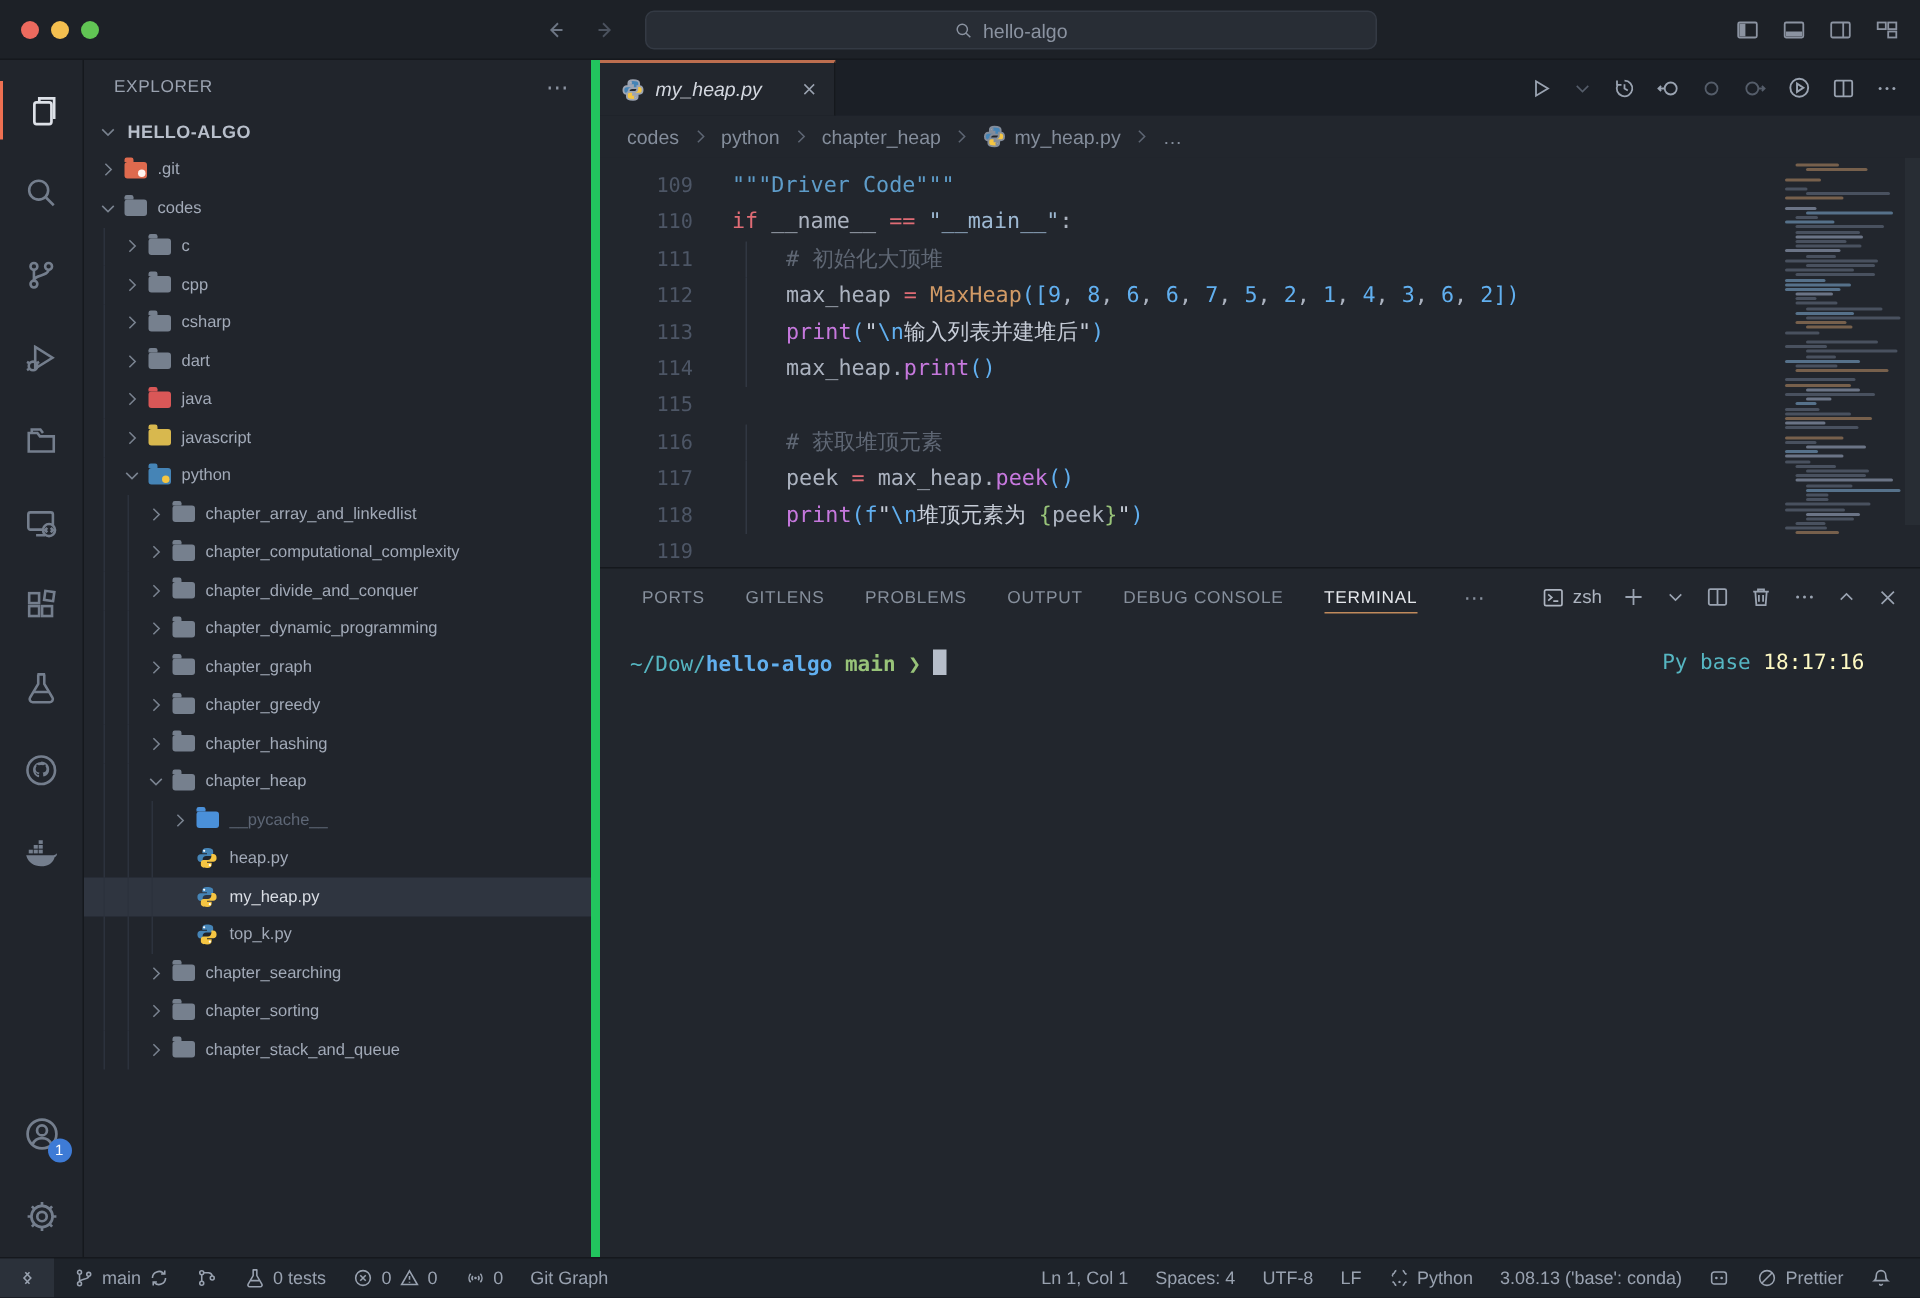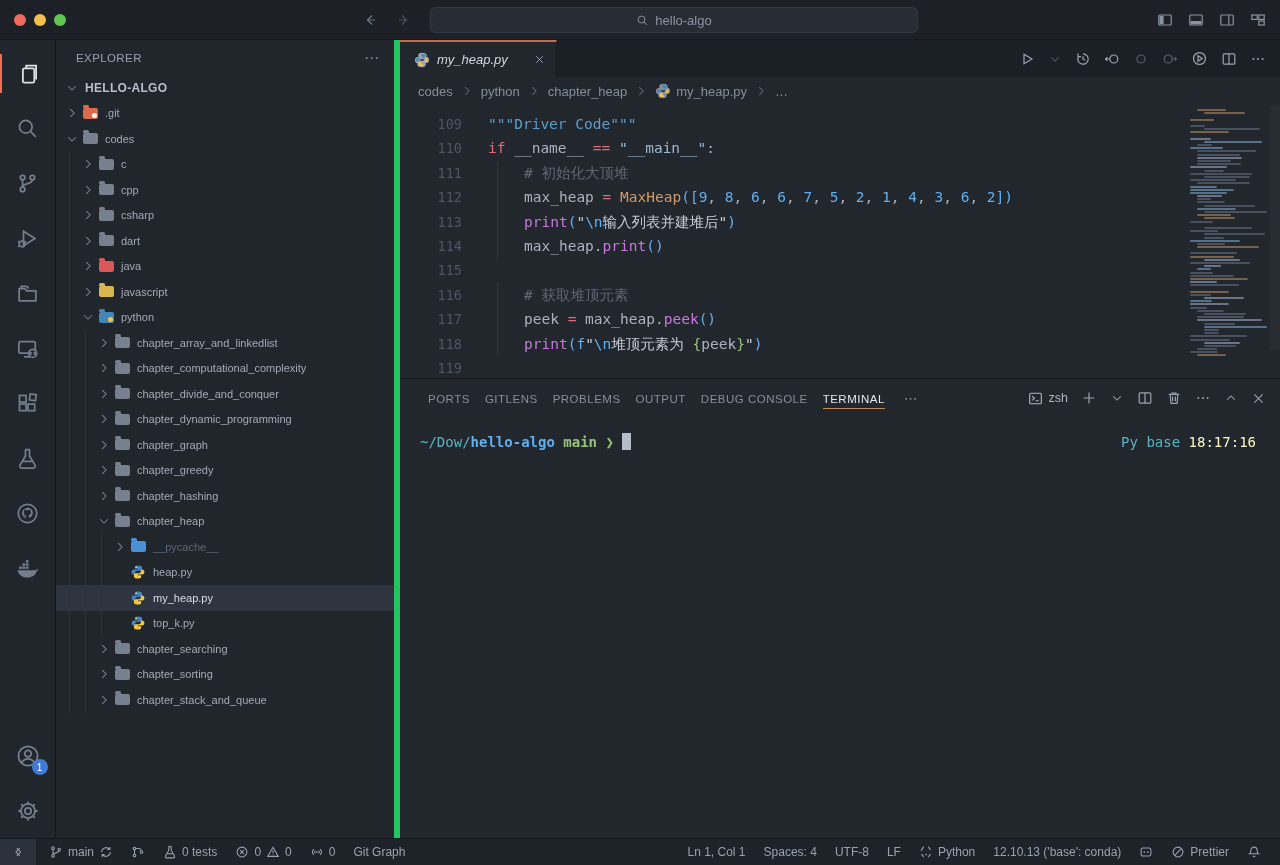--- a/index.html
+++ b/index.html
@@ -92,28 +92,28 @@
   .tok-esc{color:#61afef;} .tok-kw{color:#e06c75;} .tok-call{color:#c678dd;}
   .tok-cls{color:#d19a66;} .tok-num{color:#61afef;} .tok-brk{color:#61afef;}
   .tok-cmt{color:#5f6774;} .tok-pln{color:#abb2bf;} .tok-fbr{color:#98c379;}
   .minimap { position:absolute; top:4px; right:12px; width:78px; }
   .mm-line { height:2px; margin-bottom:1.2px; border-radius:1px; }
   .vscroll { position:absolute; top:0; right:0; width:10px; height:245px; background:rgba(125,136,155,0.07); }
 
   
   .panel { height:460px; border-top:1px solid #15181d; background:#22262d; flex:none; display:flex; flex-direction:column; }
   .panel-bar { height:38px; display:flex; align-items:center; padding:0 14px 0 28px; flex:none; position:relative; }
-  .ptabs { display:flex; gap:15px; align-items:center;text-align:right; }
+  .ptabs { display:flex; gap:27px; align-items:center;text-align:right; }
   .ptab { font-size:11.5px; letter-spacing:.5px; color:#868f9c; cursor:pointer; padding:10px 0 8px; position:relative; }
   .ptab.active { color:#e4e7ec; }
   .ptab.active::after { content:""; position:absolute; left:0; right:0; bottom:4px; height:1.5px; background:#c08a5c; }
   .ptab-more { color:#868f9c; font-size:14px; letter-spacing:1px; cursor:pointer; margin-left:4px; }
   .ptools { position:absolute; right:14px; display:flex; align-items:center; gap:13px; color:#9aa3b1; }
   .ptools .shell { display:flex; align-items:center; gap:6px; font-size:12.5px; color:#aeb5c1; }
-  .terminal { flex:1; font-family:"DejaVu Sans Mono",monospace; font-size:14px; padding:16px 24px 0 20px; }
+  .terminal { flex:1; font-family:"DejaVu Sans Mono",monospace; font-size:14px; padding:16px 37px 0 20px; }
   .tline { display:flex; justify-content:space-between; align-items:center; }
   .t-path{color:#56b6c2;} .t-repo{color:#61afef;font-weight:bold;} .t-branch{color:#98c379;font-weight:bold;}
   .t-arrow{color:#98c379;font-weight:bold;} .t-venv{color:#56b6c2;} .t-time{color:#fef9c3;}
   .cursor-block { display:inline-block; width:9px; height:17px; background:#b6bdc9; vertical-align:-3px; margin-left:8px; }
 
   
   .statusbar { height:27px; background:#1e232a; border-top:1px solid #15181d;
     display:flex; align-items:stretch; font-size:12px; color:#99a2b0; }
   .sb-left { display:flex; align-items:stretch; flex:1; }
   .sb-right { display:flex; align-items:stretch; padding-right:10px; }
@@ -1015,21 +1015,21 @@
         <div class="st-item">
           <span class="ic">
             <svg width="14" height="14" viewBox="0 0 16 16">
               <path d="M5.6 2.4c-1.6 0-1 2.4-2.4 2.4v.8M5.6 13.6c-1.6 0-1-2.4-2.4-2.4v-.8M3.2 5.6c-.8 0-.8.8 0 .8v0M10.4 2.4c1.6 0 1 2.4 2.4 2.4v.8M10.4 13.6c1.6 0 1-2.4 2.4-2.4v-.8"></path>
               <circle class="f" cx="8" cy="11" r=".9"></circle>
             </svg>
           </span>
           <span>Python</span>
         </div>
         <div class="st-item">
-          <span>12.10.13 ('base': conda)</span>
+          <span>3.08.13 ('base': conda)</span>
         </div>
         <div class="st-item">
           <span class="ic">
             <svg width="15" height="15" viewBox="0 0 16 16">
               <rect x="2.4" y="3.4" width="11.2" height="9.2" rx="2"></rect>
               <circle class="f" cx="6" cy="8" r="1"></circle>
               <circle class="f" cx="10" cy="8" r="1"></circle>
             </svg>
           </span>
         </div>

